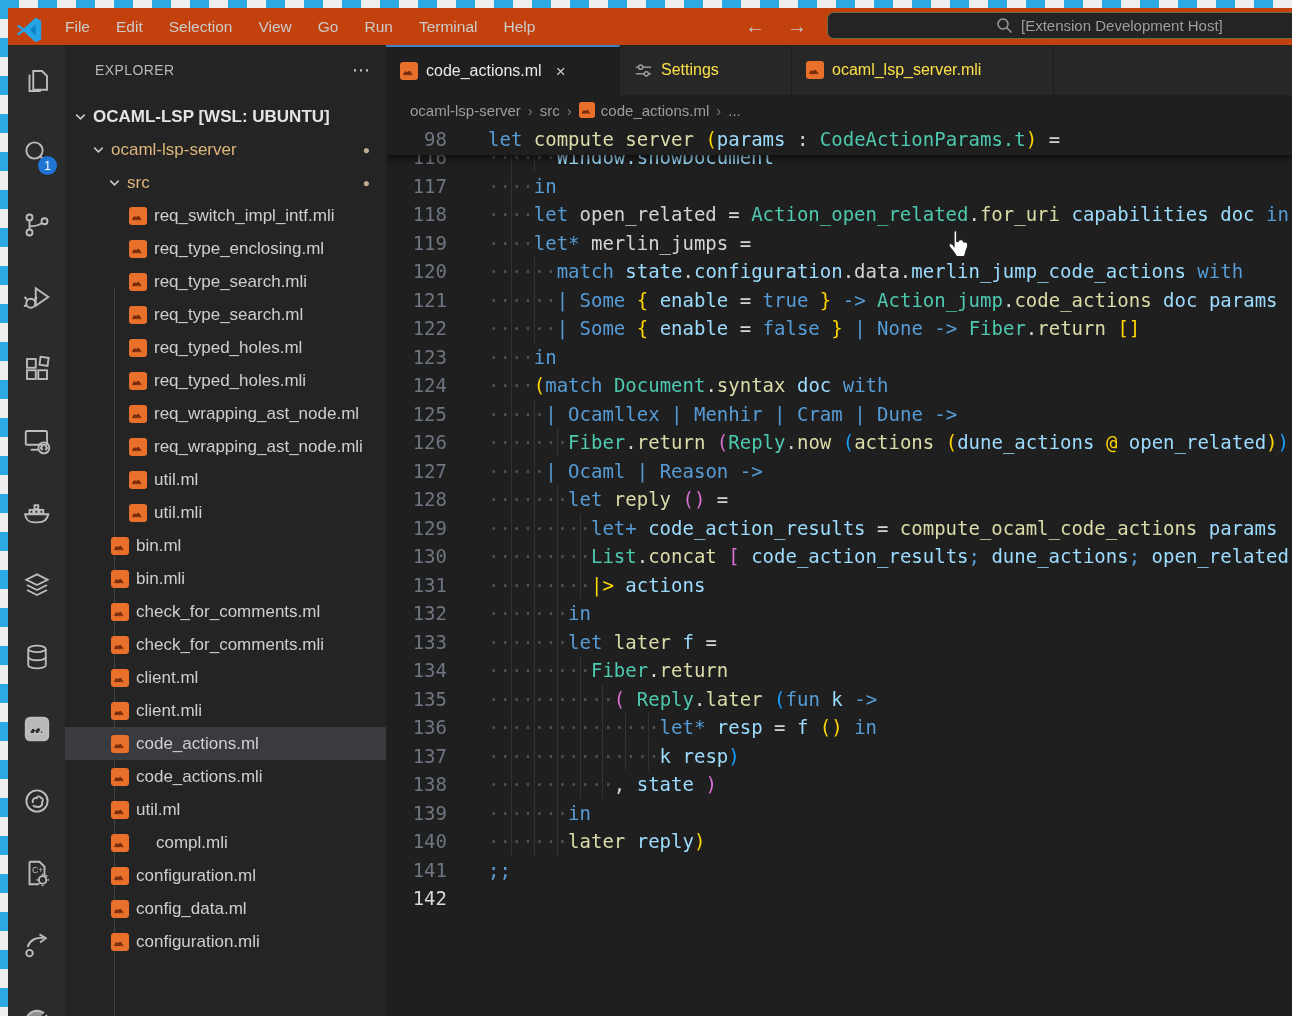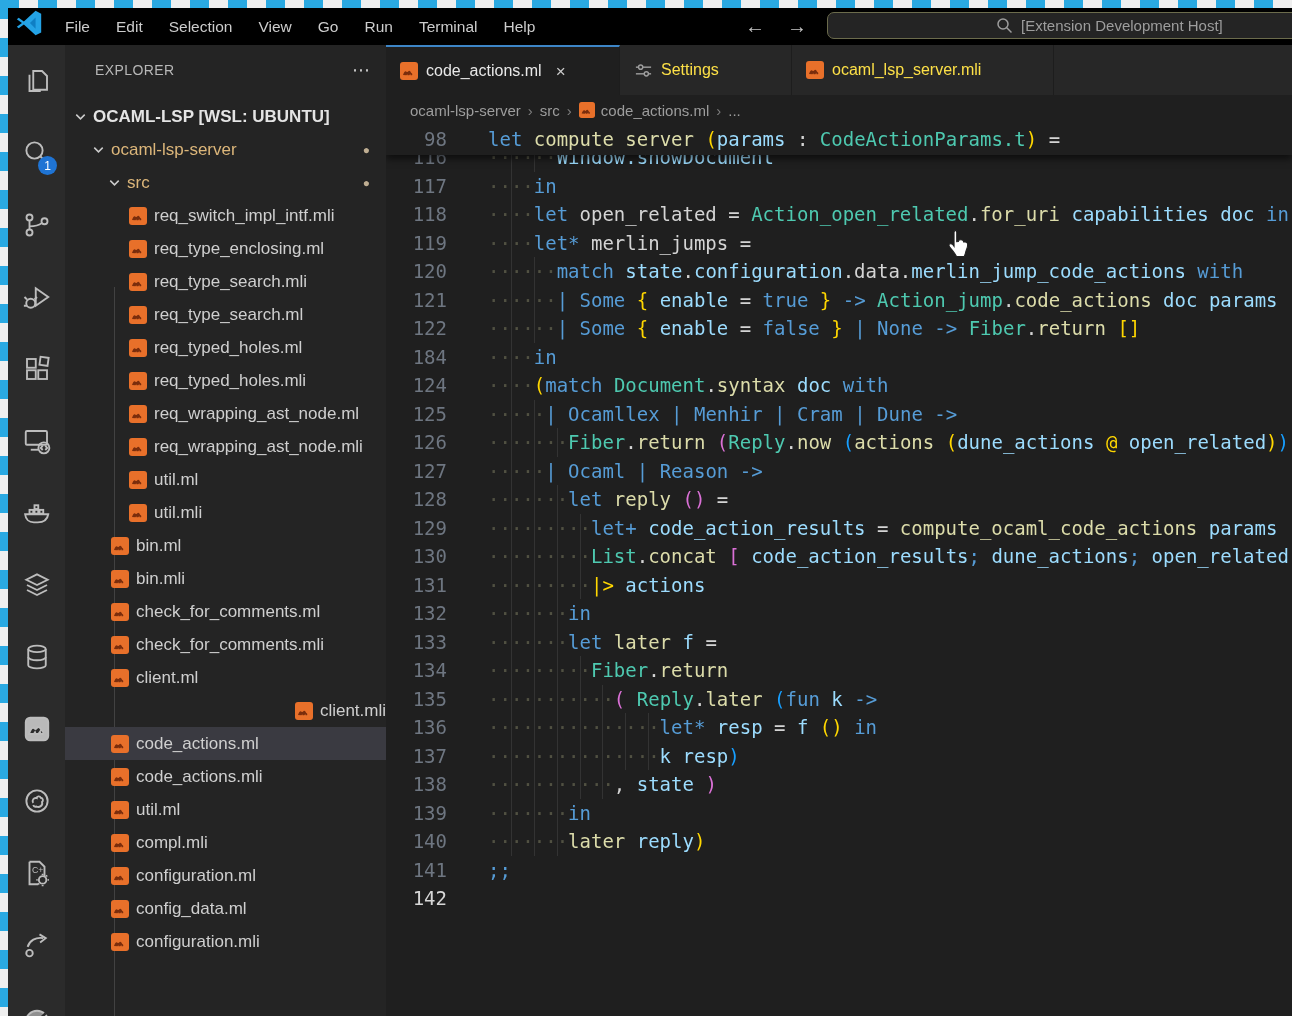--- a/index.html
+++ b/index.html
@@ -3,22 +3,22 @@
 <meta charset="utf-8">
 <style>
   html,body{margin:0;padding:0;}
   body{width:1292px;height:1016px;overflow:hidden;background:#1f1f1f;
        font-family:"Liberation Sans",sans-serif;position:relative;}
   .edge-top{position:absolute;left:0;top:0;width:1292px;height:8px;z-index:50;
     background:repeating-linear-gradient(90deg,#2aa9e2 0 19px,#efefef 19px 38px);}
   .edge-left{position:absolute;left:0;top:0;width:8px;height:1016px;z-index:50;
     background:repeating-linear-gradient(180deg,#2aa9e2 0 19px,#efefef 19px 38px);}
   
-  #titlebar{position:absolute;left:8px;top:8px;right:0;height:37px;background:#000000;
-    display:flex;align-items:flex-start;z-index:5;}
+  #titlebar{position:absolute;left:8px;top:8px;right:0;height:37px;background:#c2410c;
+    display:flex;align-items:flex-end;z-index:5;}
   #logo{width:30px;height:30px;margin:0 8px 0 6px;flex:0 0 auto;}
   .menu-item{color:#cccccc;font-size:15.5px;padding:0 13px;line-height:37px;cursor:default;}
   .nav-arrow{position:absolute;top:0;width:34px;text-align:center;color:#c8c8c8;font-size:20px;line-height:37px;}
   #cmd-center{position:absolute;left:819px;top:4px;height:27px;width:1000px;background:#242424;
     border:1px solid #6b6b4c;border-radius:7px;display:flex;align-items:center;
     padding-left:168px;box-sizing:border-box;}
   #cmd-center .txt{color:#9d9d9d;font-size:15px;margin-left:8px;white-space:nowrap;}
   
   #activitybar{position:absolute;left:8px;top:45px;width:57px;bottom:0;background:#2b2b2b;z-index:4;}
   .ab-item{height:72px;display:flex;align-items:center;justify-content:center;position:relative;}
@@ -335,21 +335,21 @@
           </svg></span>
         <span class="tlabel">check_for_comments.mli</span>
       </div>
       <div class="trow" style="padding-left: 46px;">
         <span class="ficon"><svg viewBox="0 0 18 18">
             <rect width="18" height="18" rx="3" fill="#e8702a"></rect>
             <path fill="#7a2d0c" d="M3 13c.8-2.2 1.6-3.8 2.7-3.8.8 0 .9.8 1.6.8.8 0 .9-1.3 1.9-1.3s1.6 1.4 1.9 2c.3.5 1.2.7 1.2 1.4 0 .5-.2 1.2-.2 1.2h-1.5l-.3-1.4-1 1.4H7.6l-.4-1.1-.7 1.1z"></path>
           </svg></span>
         <span class="tlabel">client.ml</span>
       </div>
-      <div class="trow" style="padding-left: 46px; justify-content: flex-end;">
+      <div class="trow" style="padding-left: 46px;">
         <span class="ficon"><svg viewBox="0 0 18 18">
             <rect width="18" height="18" rx="3" fill="#e8702a"></rect>
             <path fill="#7a2d0c" d="M3 13c.8-2.2 1.6-3.8 2.7-3.8.8 0 .9.8 1.6.8.8 0 .9-1.3 1.9-1.3s1.6 1.4 1.9 2c.3.5 1.2.7 1.2 1.4 0 .5-.2 1.2-.2 1.2h-1.5l-.3-1.4-1 1.4H7.6l-.4-1.1-.7 1.1z"></path>
           </svg></span>
         <span class="tlabel">client.mli</span>
       </div>
       <div class="trow sel" style="padding-left: 46px;">
         <span class="ficon"><svg viewBox="0 0 18 18">
             <rect width="18" height="18" rx="3" fill="#e8702a"></rect>
             <path fill="#7a2d0c" d="M3 13c.8-2.2 1.6-3.8 2.7-3.8.8 0 .9.8 1.6.8.8 0 .9-1.3 1.9-1.3s1.6 1.4 1.9 2c.3.5 1.2.7 1.2 1.4 0 .5-.2 1.2-.2 1.2h-1.5l-.3-1.4-1 1.4H7.6l-.4-1.1-.7 1.1z"></path>
@@ -363,21 +363,21 @@
           </svg></span>
         <span class="tlabel">code_actions.mli</span>
       </div>
       <div class="trow" style="padding-left: 46px;">
         <span class="ficon"><svg viewBox="0 0 18 18">
             <rect width="18" height="18" rx="3" fill="#e8702a"></rect>
             <path fill="#7a2d0c" d="M3 13c.8-2.2 1.6-3.8 2.7-3.8.8 0 .9.8 1.6.8.8 0 .9-1.3 1.9-1.3s1.6 1.4 1.9 2c.3.5 1.2.7 1.2 1.4 0 .5-.2 1.2-.2 1.2h-1.5l-.3-1.4-1 1.4H7.6l-.4-1.1-.7 1.1z"></path>
           </svg></span>
         <span class="tlabel">util.ml</span>
       </div>
-      <div class="trow" style="padding-left: 46px;">
+      <div class="trow" style="padding-left: 46px; gap: 20px;">
         <span class="ficon"><svg viewBox="0 0 18 18">
             <rect width="18" height="18" rx="3" fill="#e8702a"></rect>
             <path fill="#7a2d0c" d="M3 13c.8-2.2 1.6-3.8 2.7-3.8.8 0 .9.8 1.6.8.8 0 .9-1.3 1.9-1.3s1.6 1.4 1.9 2c.3.5 1.2.7 1.2 1.4 0 .5-.2 1.2-.2 1.2h-1.5l-.3-1.4-1 1.4H7.6l-.4-1.1-.7 1.1z"></path>
           </svg></span>
         <span class="tlabel">compl.mli</span>
       </div>
       <div class="trow" style="padding-left: 46px;">
         <span class="ficon"><svg viewBox="0 0 18 18">
             <rect width="18" height="18" rx="3" fill="#e8702a"></rect>
             <path fill="#7a2d0c" d="M3 13c.8-2.2 1.6-3.8 2.7-3.8.8 0 .9.8 1.6.8.8 0 .9-1.3 1.9-1.3s1.6 1.4 1.9 2c.3.5 1.2.7 1.2 1.4 0 .5-.2 1.2-.2 1.2h-1.5l-.3-1.4-1 1.4H7.6l-.4-1.1-.7 1.1z"></path>
@@ -445,21 +445,21 @@
         <div class="cl"><span class="ln">98</span><span style="color: rgb(86, 156, 214);">let</span><span style="color: rgb(212, 212, 212);"> </span><span style="color: rgb(220, 220, 170);">compute</span><span style="color: rgb(212, 212, 212);"> </span><span style="color: rgb(220, 220, 170);">server</span><span style="color: rgb(212, 212, 212);"> </span><span style="color: rgb(255, 215, 0);">(</span><span style="color: rgb(156, 220, 254);">params</span><span style="color: rgb(212, 212, 212);"> : </span><span style="color: rgb(78, 201, 176);">CodeActionParams.t</span><span style="color: rgb(255, 215, 0);">)</span><span style="color: rgb(212, 212, 212);"> =</span></div>
       </div>
     <div id="lines">
         <div class="cl"><span class="ln">116</span><span class="guide" style="left: calc(2ch + 102px);"></span><span class="guide" style="left: calc(4ch + 102px);"></span><span class="ws">······</span><span style="color: rgb(156, 220, 254);">Window.showDocument</span></div>
         <div class="cl"><span class="ln">117</span><span class="guide" style="left: calc(2ch + 102px);"></span><span class="ws">····</span><span style="color: rgb(86, 156, 214);">in</span></div>
         <div class="cl"><span class="ln">118</span><span class="guide" style="left: calc(2ch + 102px);"></span><span class="ws">····</span><span style="color: rgb(86, 156, 214);">let</span><span style="color: rgb(212, 212, 212);"> open_related = </span><span style="color: rgb(78, 201, 176);">Action_open_related</span><span style="color: rgb(212, 212, 212);">.</span><span style="color: rgb(220, 220, 170);">for_uri</span><span style="color: rgb(212, 212, 212);"> </span><span style="color: rgb(156, 220, 254);">capabilities</span><span style="color: rgb(212, 212, 212);"> </span><span style="color: rgb(156, 220, 254);">doc</span><span style="color: rgb(212, 212, 212);"> </span><span style="color: rgb(86, 156, 214);">in</span></div>
         <div class="cl"><span class="ln">119</span><span class="guide" style="left: calc(2ch + 102px);"></span><span class="ws">····</span><span style="color: rgb(86, 156, 214);">let*</span><span style="color: rgb(212, 212, 212);"> merlin_jumps =</span></div>
         <div class="cl"><span class="ln">120</span><span class="guide" style="left: calc(2ch + 102px);"></span><span class="guide" style="left: calc(4ch + 102px);"></span><span class="ws">······</span><span style="color: rgb(86, 156, 214);">match</span><span style="color: rgb(212, 212, 212);"> </span><span style="color: rgb(156, 220, 254);">state</span><span style="color: rgb(212, 212, 212);">.</span><span style="color: rgb(156, 220, 254);">configuration</span><span style="color: rgb(212, 212, 212);">.data.</span><span style="color: rgb(156, 220, 254);">merlin_jump_code_actions</span><span style="color: rgb(212, 212, 212);"> </span><span style="color: rgb(86, 156, 214);">with</span></div>
         <div class="cl"><span class="ln">121</span><span class="guide" style="left: calc(2ch + 102px);"></span><span class="guide" style="left: calc(4ch + 102px);"></span><span class="ws">······</span><span style="color: rgb(86, 156, 214);">| Some</span><span style="color: rgb(212, 212, 212);"> </span><span style="color: rgb(255, 215, 0);">{</span><span style="color: rgb(212, 212, 212);"> </span><span style="color: rgb(156, 220, 254);">enable</span><span style="color: rgb(212, 212, 212);"> = </span><span style="color: rgb(86, 156, 214);">true</span><span style="color: rgb(212, 212, 212);"> </span><span style="color: rgb(255, 215, 0);">}</span><span style="color: rgb(212, 212, 212);"> </span><span style="color: rgb(86, 156, 214);">-&gt;</span><span style="color: rgb(212, 212, 212);"> </span><span style="color: rgb(78, 201, 176);">Action_jump</span><span style="color: rgb(212, 212, 212);">.</span><span style="color: rgb(220, 220, 170);">code_actions</span><span style="color: rgb(212, 212, 212);"> </span><span style="color: rgb(156, 220, 254);">doc</span><span style="color: rgb(212, 212, 212);"> </span><span style="color: rgb(156, 220, 254);">params</span></div>
         <div class="cl"><span class="ln">122</span><span class="guide" style="left: calc(2ch + 102px);"></span><span class="guide" style="left: calc(4ch + 102px);"></span><span class="ws">······</span><span style="color: rgb(86, 156, 214);">| Some</span><span style="color: rgb(212, 212, 212);"> </span><span style="color: rgb(255, 215, 0);">{</span><span style="color: rgb(212, 212, 212);"> </span><span style="color: rgb(156, 220, 254);">enable</span><span style="color: rgb(212, 212, 212);"> = </span><span style="color: rgb(86, 156, 214);">false</span><span style="color: rgb(212, 212, 212);"> </span><span style="color: rgb(255, 215, 0);">}</span><span style="color: rgb(212, 212, 212);"> </span><span style="color: rgb(86, 156, 214);">|</span><span style="color: rgb(212, 212, 212);"> </span><span style="color: rgb(86, 156, 214);">None</span><span style="color: rgb(212, 212, 212);"> </span><span style="color: rgb(86, 156, 214);">-&gt;</span><span style="color: rgb(212, 212, 212);"> </span><span style="color: rgb(78, 201, 176);">Fiber</span><span style="color: rgb(212, 212, 212);">.</span><span style="color: rgb(220, 220, 170);">return</span><span style="color: rgb(212, 212, 212);"> </span><span style="color: rgb(255, 215, 0);">[]</span></div>
-        <div class="cl"><span class="ln">184</span><span class="guide" style="left: calc(2ch + 102px);"></span><span class="ws">····</span><span style="color: rgb(86, 156, 214);">in</span></div>
+        <div class="cl"><span class="ln">123</span><span class="guide" style="left: calc(2ch + 102px);"></span><span class="ws">····</span><span style="color: rgb(86, 156, 214);">in</span></div>
         <div class="cl"><span class="ln">124</span><span class="guide" style="left: calc(2ch + 102px);"></span><span class="ws">····</span><span style="color: rgb(255, 215, 0);">(</span><span style="color: rgb(86, 156, 214);">match</span><span style="color: rgb(212, 212, 212);"> </span><span style="color: rgb(78, 201, 176);">Document</span><span style="color: rgb(212, 212, 212);">.</span><span style="color: rgb(220, 220, 170);">syntax</span><span style="color: rgb(212, 212, 212);"> </span><span style="color: rgb(156, 220, 254);">doc</span><span style="color: rgb(212, 212, 212);"> </span><span style="color: rgb(86, 156, 214);">with</span></div>
         <div class="cl"><span class="ln">125</span><span class="guide" style="left: calc(2ch + 102px);"></span><span class="guide" style="left: calc(4ch + 102px);"></span><span class="ws">·····</span><span style="color: rgb(86, 156, 214);">|</span><span style="color: rgb(212, 212, 212);"> </span><span style="color: rgb(86, 156, 214);">Ocamllex</span><span style="color: rgb(212, 212, 212);"> </span><span style="color: rgb(86, 156, 214);">|</span><span style="color: rgb(212, 212, 212);"> </span><span style="color: rgb(86, 156, 214);">Menhir</span><span style="color: rgb(212, 212, 212);"> </span><span style="color: rgb(86, 156, 214);">|</span><span style="color: rgb(212, 212, 212);"> </span><span style="color: rgb(86, 156, 214);">Cram</span><span style="color: rgb(212, 212, 212);"> </span><span style="color: rgb(86, 156, 214);">|</span><span style="color: rgb(212, 212, 212);"> </span><span style="color: rgb(86, 156, 214);">Dune</span><span style="color: rgb(212, 212, 212);"> </span><span style="color: rgb(86, 156, 214);">-&gt;</span></div>
         <div class="cl"><span class="ln">126</span><span class="guide" style="left: calc(2ch + 102px);"></span><span class="guide" style="left: calc(4ch + 102px);"></span><span class="guide" style="left: calc(6ch + 102px);"></span><span class="ws">·······</span><span style="color: rgb(78, 201, 176);">Fiber</span><span style="color: rgb(212, 212, 212);">.</span><span style="color: rgb(220, 220, 170);">return</span><span style="color: rgb(212, 212, 212);"> </span><span style="color: rgb(218, 112, 214);">(</span><span style="color: rgb(78, 201, 176);">Reply</span><span style="color: rgb(212, 212, 212);">.</span><span style="color: rgb(220, 220, 170);">now</span><span style="color: rgb(212, 212, 212);"> </span><span style="color: rgb(23, 159, 255);">(</span><span style="color: rgb(220, 220, 170);">actions</span><span style="color: rgb(212, 212, 212);"> </span><span style="color: rgb(255, 215, 0);">(</span><span style="color: rgb(156, 220, 254);">dune_actions</span><span style="color: rgb(212, 212, 212);"> </span><span style="color: rgb(255, 215, 0);">@</span><span style="color: rgb(212, 212, 212);"> </span><span style="color: rgb(156, 220, 254);">open_related</span><span style="color: rgb(255, 215, 0);">)</span><span style="color: rgb(23, 159, 255);">)</span></div>
         <div class="cl"><span class="ln">127</span><span class="guide" style="left: calc(2ch + 102px);"></span><span class="guide" style="left: calc(4ch + 102px);"></span><span class="ws">·····</span><span style="color: rgb(86, 156, 214);">|</span><span style="color: rgb(212, 212, 212);"> </span><span style="color: rgb(86, 156, 214);">Ocaml</span><span style="color: rgb(212, 212, 212);"> </span><span style="color: rgb(86, 156, 214);">|</span><span style="color: rgb(212, 212, 212);"> </span><span style="color: rgb(86, 156, 214);">Reason</span><span style="color: rgb(212, 212, 212);"> </span><span style="color: rgb(86, 156, 214);">-&gt;</span></div>
         <div class="cl"><span class="ln">128</span><span class="guide" style="left: calc(2ch + 102px);"></span><span class="guide" style="left: calc(4ch + 102px);"></span><span class="guide" style="left: calc(6ch + 102px);"></span><span class="ws">·······</span><span style="color: rgb(86, 156, 214);">let</span><span style="color: rgb(212, 212, 212);"> </span><span style="color: rgb(220, 220, 170);">reply</span><span style="color: rgb(212, 212, 212);"> </span><span style="color: rgb(218, 112, 214);">()</span><span style="color: rgb(212, 212, 212);"> =</span></div>
         <div class="cl"><span class="ln">129</span><span class="guide" style="left: calc(2ch + 102px);"></span><span class="guide" style="left: calc(4ch + 102px);"></span><span class="guide" style="left: calc(6ch + 102px);"></span><span class="guide" style="left: calc(8ch + 102px);"></span><span class="ws">·········</span><span style="color: rgb(86, 156, 214);">let+</span><span style="color: rgb(212, 212, 212);"> </span><span style="color: rgb(156, 220, 254);">code_action_results</span><span style="color: rgb(212, 212, 212);"> = </span><span style="color: rgb(220, 220, 170);">compute_ocaml_code_actions</span><span style="color: rgb(212, 212, 212);"> </span><span style="color: rgb(156, 220, 254);">params</span></div>
         <div class="cl"><span class="ln">130</span><span class="guide" style="left: calc(2ch + 102px);"></span><span class="guide" style="left: calc(4ch + 102px);"></span><span class="guide" style="left: calc(6ch + 102px);"></span><span class="guide" style="left: calc(8ch + 102px);"></span><span class="ws">·········</span><span style="color: rgb(78, 201, 176);">List</span><span style="color: rgb(212, 212, 212);">.</span><span style="color: rgb(220, 220, 170);">concat</span><span style="color: rgb(212, 212, 212);"> </span><span style="color: rgb(218, 112, 214);">[</span><span style="color: rgb(212, 212, 212);"> </span><span style="color: rgb(156, 220, 254);">code_action_results</span><span style="color: rgb(86, 156, 214);">;</span><span style="color: rgb(212, 212, 212);"> </span><span style="color: rgb(156, 220, 254);">dune_actions</span><span style="color: rgb(86, 156, 214);">;</span><span style="color: rgb(212, 212, 212);"> </span><span style="color: rgb(156, 220, 254);">open_related</span></div>
         <div class="cl"><span class="ln">131</span><span class="guide" style="left: calc(2ch + 102px);"></span><span class="guide" style="left: calc(4ch + 102px);"></span><span class="guide" style="left: calc(6ch + 102px);"></span><span class="guide" style="left: calc(8ch + 102px);"></span><span class="ws">·········</span><span style="color: rgb(255, 215, 0);">|&gt;</span><span style="color: rgb(212, 212, 212);"> </span><span style="color: rgb(156, 220, 254);">actions</span></div>
         <div class="cl"><span class="ln">132</span><span class="guide" style="left: calc(2ch + 102px);"></span><span class="guide" style="left: calc(4ch + 102px);"></span><span class="guide" style="left: calc(6ch + 102px);"></span><span class="ws">·······</span><span style="color: rgb(86, 156, 214);">in</span></div>
         <div class="cl"><span class="ln">133</span><span class="guide" style="left: calc(2ch + 102px);"></span><span class="guide" style="left: calc(4ch + 102px);"></span><span class="guide" style="left: calc(6ch + 102px);"></span><span class="ws">·······</span><span style="color: rgb(86, 156, 214);">let</span><span style="color: rgb(212, 212, 212);"> </span><span style="color: rgb(220, 220, 170);">later</span><span style="color: rgb(212, 212, 212);"> </span><span style="color: rgb(156, 220, 254);">f</span><span style="color: rgb(212, 212, 212);"> =</span></div>

